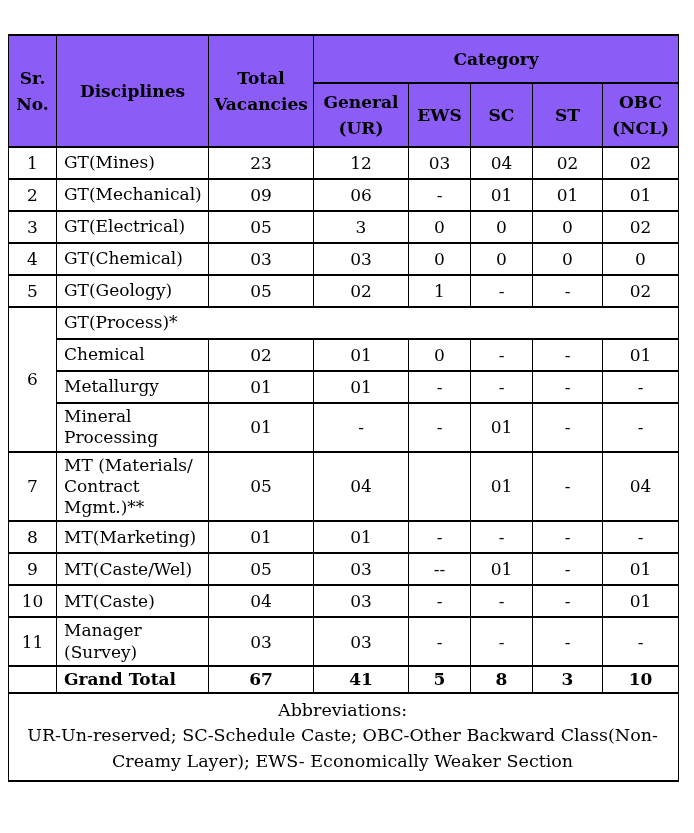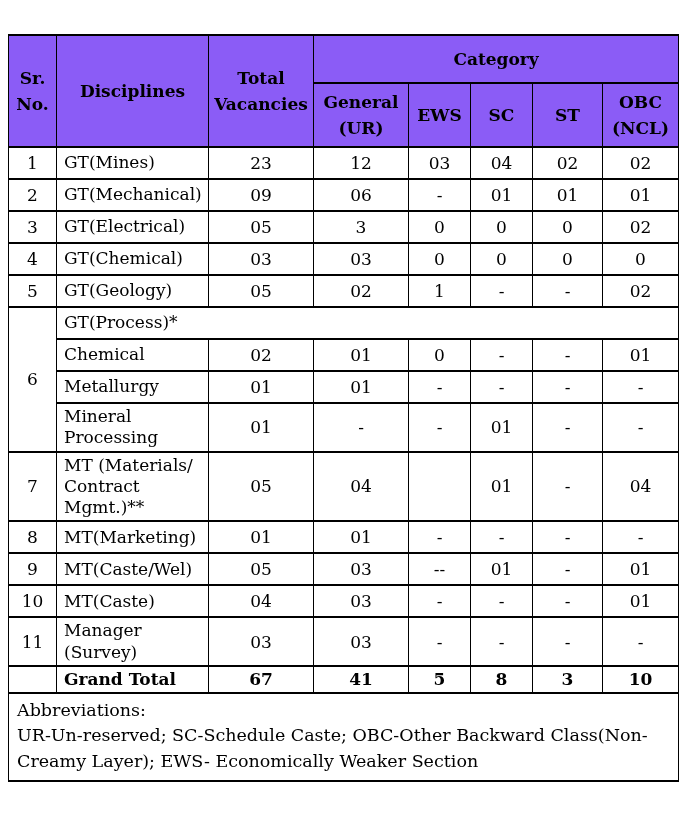--- a/index.html
+++ b/index.html
@@ -49,21 +49,21 @@
   }
   thead tr.cat-row { height: 48px; }
   thead tr.sub-row { height: 64px; }
   tbody td { height: 32px; }
   td.c { text-align: center; }
   td.l { text-align: left; padding-left: 7px; white-space: pre-line; line-height: 1.25; }
   td.sr { text-align: center; }
   tfoot td { height: 20px; }
   .bold { font-weight: bold; }
   td.abbr {
-    text-align: left;
+    text-align: center;
     padding: 4px 10px 6px 8px;
     line-height: 1.45;
     font-size: 17.5px;
     height: auto;
   }
 </style>
 </head>
 <body>
 
 <div class="page">

